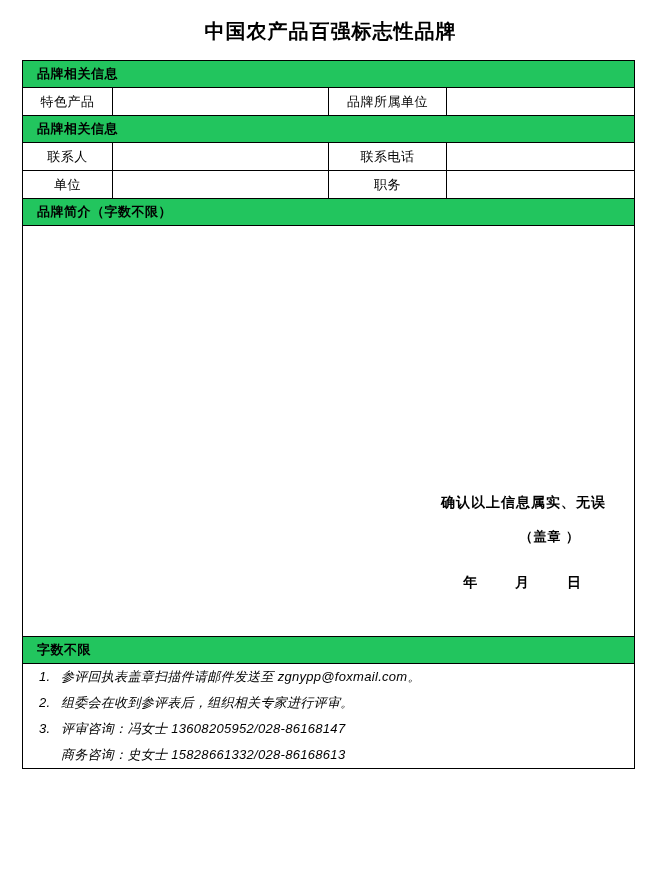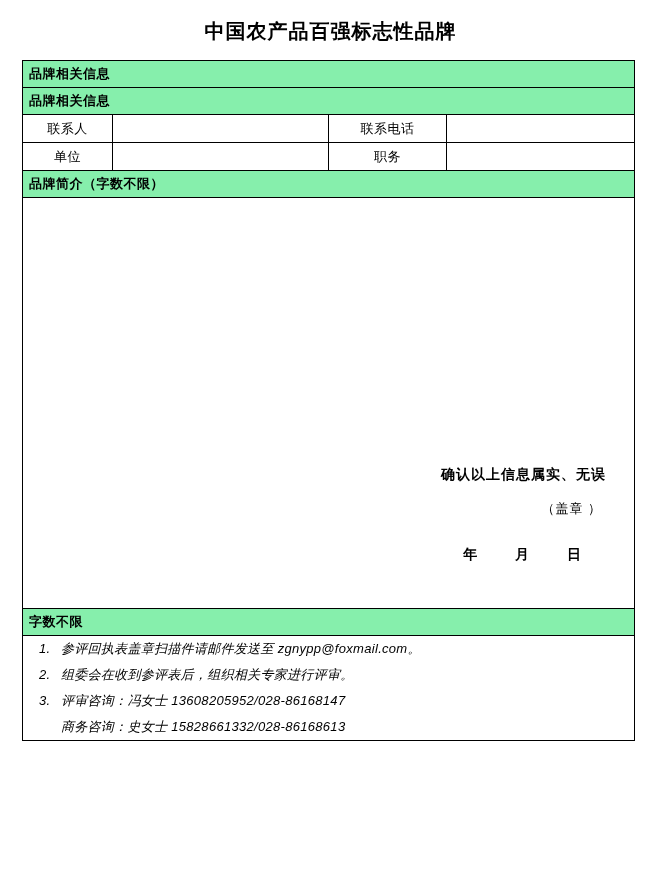--- a/index.html
+++ b/index.html
@@ -49,24 +49,24 @@
     table-layout: fixed;
   }
   .form td {
     border: 1px solid #000000;
     font-size: 13px;
     padding: 0;
     height: 27px;
     vertical-align: middle;
   }
   .section-head td {
-    background: #86efac;
-    font-weight: bold;
-    font-size: 13px;
-    padding-left: 6px;
+    background: #22c55e;
+    font-weight: bold;
+    font-size: 13px;
+    padding-left: 14px;
     height: 26px;
     letter-spacing: 0.5px;
   }
   .lbl {
     text-align: center;
     font-size: 13px;
     letter-spacing: 0.5px;
   }
   .val {
     background: #ffffff;
@@ -84,24 +84,24 @@
   .confirm-line {
     position: absolute;
     right: 28px;
     top: 268px;
     font-size: 14px;
     font-weight: bold;
     letter-spacing: 1px;
   }
   .seal-line {
     position: absolute;
-    right: 32px;
+    right: 54px;
     top: 302px;
     font-size: 13px;
-    font-weight: normal;
+    font-weight: bold;
     letter-spacing: 1px;
   }
   .date-line {
     position: absolute;
     right: 36px;
     top: 348px;
     font-size: 14px;
     font-weight: bold;
     letter-spacing: 1px;
   }
@@ -137,20 +137,26 @@
   <table class="form">
     <colgroup>
       <col style="width:90px">
       <col style="width:216px">
       <col style="width:117px">
       <col style="width:188px">
     </colgroup>
     <tbody>
       <tr class="section-head">
         <td colspan="4">品牌相关信息</td>
+      </tr>
+      <tr>
+        <td class="lbl">特色产品</td>
+        <td class="val"></td>
+        <td class="lbl">品牌所属单位</td>
+        <td class="val"></td>
       </tr>
       <tr class="section-head">
         <td colspan="4">品牌相关信息</td>
       </tr>
       <tr>
         <td class="lbl">联系人</td>
         <td class="val"></td>
         <td class="lbl">联系电话</td>
         <td class="val"></td>
       </tr>

